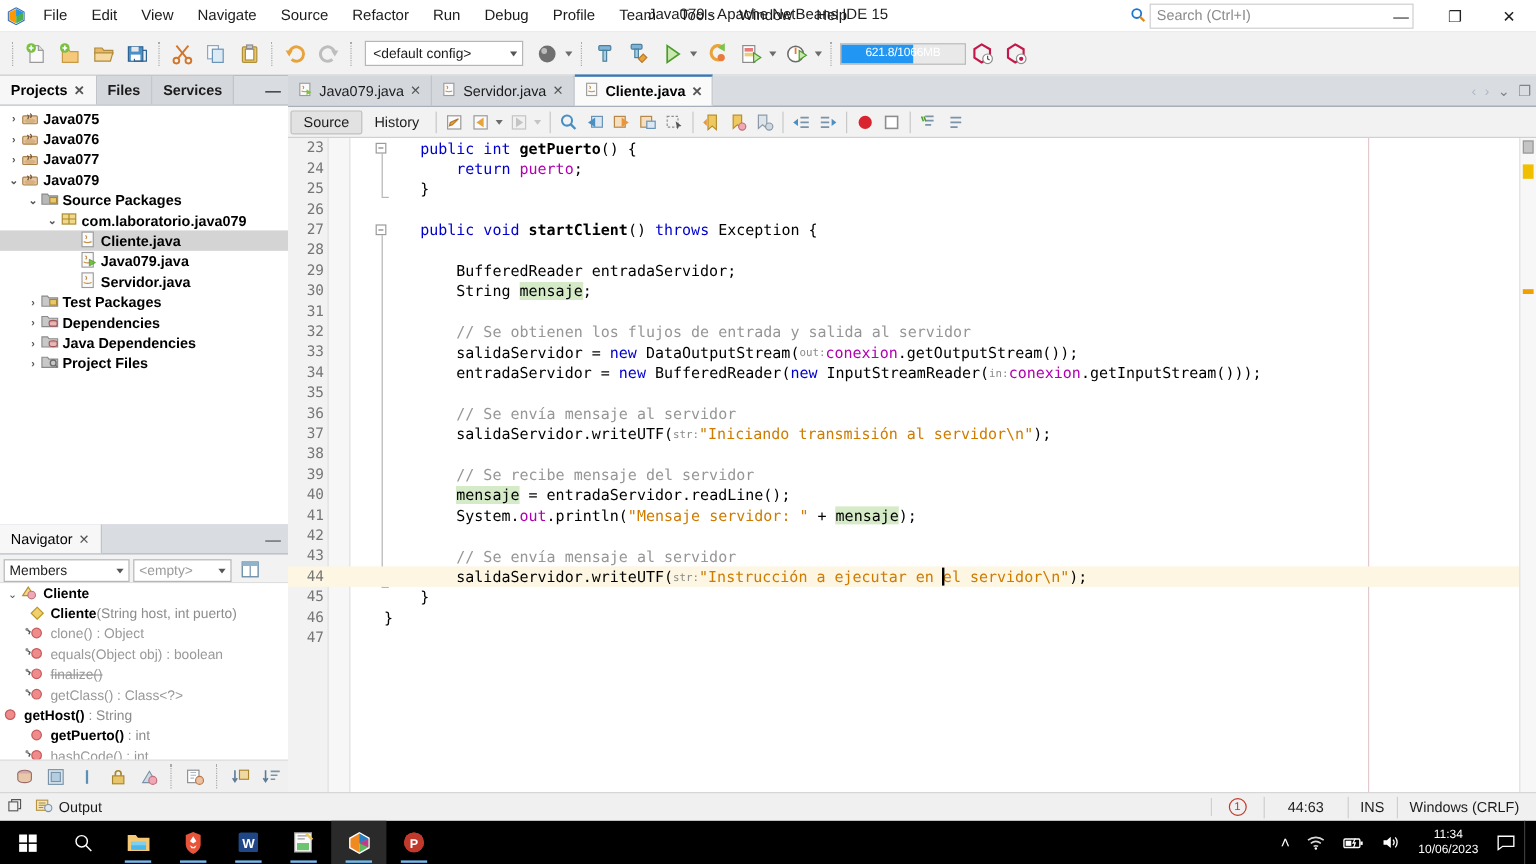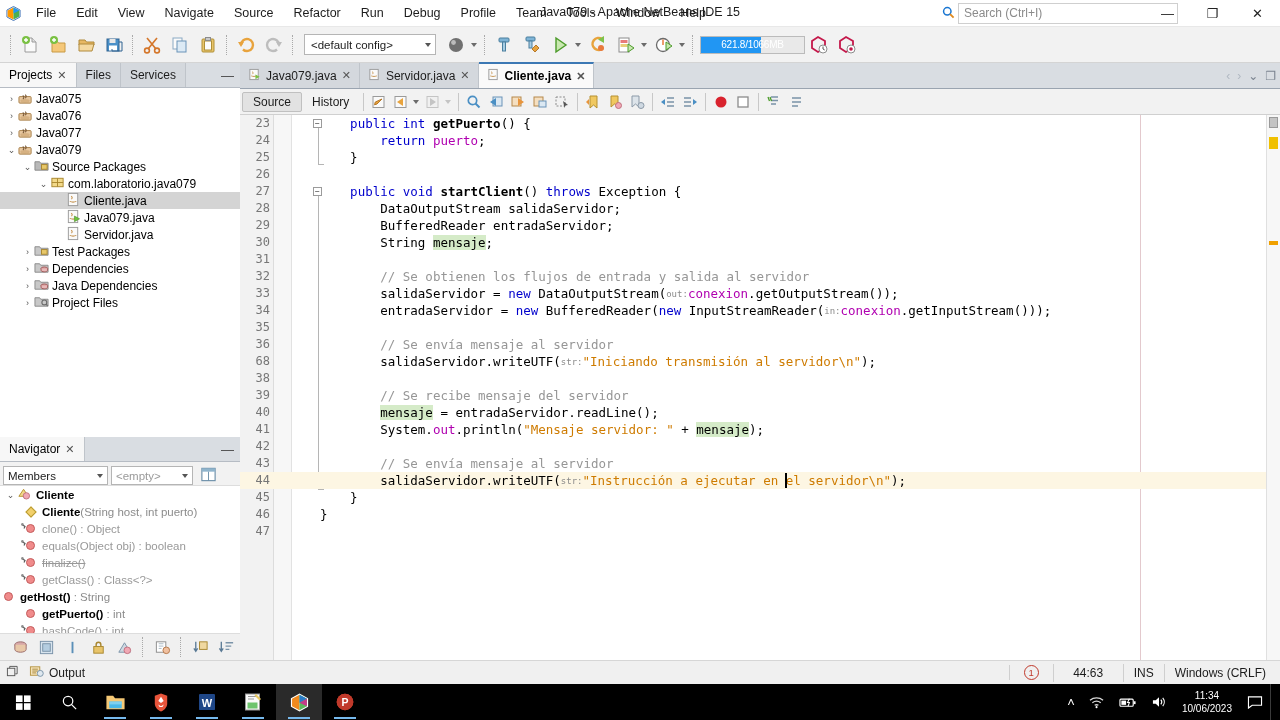--- a/index.html
+++ b/index.html
@@ -82,20 +82,21 @@
   .mem-txt {
     position: absolute; left: 0; right: 0; top: 0; bottom: 0;
     display: flex; align-items: center; justify-content: center;
     font-size: 10px; color: #fff; letter-spacing: -0.2px;
   }
 
   
   .left-dock {
     position: absolute; left: 0; top: 63px; width: 240px; bottom: 60px;
     background: #6d28d9;
+    font-weight: bold;
   }
   .panel-tabs {
     display: flex; height: 25px; background: #d9dde2; align-items: stretch;
     border-bottom: 1px solid #b6bcc4; position: relative;
   }
   .panel-tab {
     padding: 0 9px; display: flex; align-items: center; gap: 5px;
     font-size: 12px; color: #1c1c1c; background: #d4d8dd;
     border-right: 1px solid #bfc4ca;
   }
@@ -934,30 +935,30 @@
         <div class="fold-line" style="top:81px;height:293px;"></div>
         <div class="fold-end" style="top:374px;"></div>
       </div>
       <div class="margin-line"></div>
       <div class="lines" id="code-lines">
           <div class="ln"><span class="no">23</span><span class="code"><span>    </span><span class="kw">public</span><span> </span><span class="kw">int</span><span> </span><span class="mth">getPuerto</span><span>() {</span></span></div>
           <div class="ln"><span class="no">24</span><span class="code"><span>        </span><span class="kw">return</span><span> </span><span class="fld">puerto</span><span>;</span></span></div>
           <div class="ln"><span class="no">25</span><span class="code"><span>    </span><span>}</span></span></div>
           <div class="ln"><span class="no">26</span><span class="code"></span></div>
           <div class="ln"><span class="no">27</span><span class="code"><span>    </span><span class="kw">public</span><span> </span><span class="kw">void</span><span> </span><span class="mth">startClient</span><span>() </span><span class="kw">throws</span><span> Exception {</span></span></div>
-          <div class="ln"><span class="no">28</span><span class="code"><span>        </span><span>DataOutputStream salidaServidor;</span></span></div>
+          <div class="ln"><span class="no">28</span></div>
           <div class="ln"><span class="no">29</span><span class="code"><span>        </span><span>BufferedReader entradaServidor;</span></span></div>
           <div class="ln"><span class="no">30</span><span class="code"><span>        </span><span>String </span><span class="hl">mensaje</span><span>;</span></span></div>
           <div class="ln"><span class="no">31</span><span class="code"></span></div>
           <div class="ln"><span class="no">32</span><span class="code"><span>        </span><span class="cm">// Se obtienen los flujos de entrada y salida al servidor</span></span></div>
           <div class="ln"><span class="no">33</span><span class="code"><span>        </span><span>salidaServidor = </span><span class="kw">new</span><span> DataOutputStream(</span><span class="hint">out:</span><span></span><span class="fld">conexion</span><span>.getOutputStream());</span></span></div>
           <div class="ln"><span class="no">34</span><span class="code"><span>        </span><span>entradaServidor = </span><span class="kw">new</span><span> BufferedReader(</span><span class="kw">new</span><span> InputStreamReader(</span><span class="hint">in:</span><span></span><span class="fld">conexion</span><span>.getInputStream()));</span></span></div>
           <div class="ln"><span class="no">35</span><span class="code"></span></div>
           <div class="ln"><span class="no">36</span><span class="code"><span>        </span><span class="cm">// Se envía mensaje al servidor</span></span></div>
-          <div class="ln"><span class="no">68</span><span class="code"><span>        </span><span>salidaServidor.writeUTF(</span><span class="hint">str:</span><span class="str">"Iniciando transmisión al servidor\n"</span><span>);</span></span></div>
+          <div class="ln"><span class="no">37</span><span class="code"><span>        </span><span>salidaServidor.writeUTF(</span><span class="hint">str:</span><span class="str">"Iniciando transmisión al servidor\n"</span><span>);</span></span></div>
           <div class="ln"><span class="no">38</span><span class="code"></span></div>
           <div class="ln"><span class="no">39</span><span class="code"><span>        </span><span class="cm">// Se recibe mensaje del servidor</span></span></div>
           <div class="ln"><span class="no">40</span><span class="code"><span>        </span><span class="hl">mensaje</span><span> = entradaServidor.readLine();</span></span></div>
           <div class="ln"><span class="no">41</span><span class="code"><span>        </span><span>System.</span><span class="fld">out</span><span>.println(</span><span class="str">"Mensaje servidor: "</span><span> + </span><span class="hl">mensaje</span><span>);</span></span></div>
           <div class="ln"><span class="no">42</span><span class="code"></span></div>
           <div class="ln"><span class="no">43</span><span class="code"><span>        </span><span class="cm">// Se envía mensaje al servidor</span></span></div>
           <div class="ln current"><span class="no">44</span><span class="code"><span>        </span><span>salidaServidor.writeUTF(</span><span class="hint">str:</span><span class="str">"Instrucción a ejecutar en el servidor\n"</span><span>);</span></span><span class="caret" style="left: 545px;"></span></div>
           <div class="ln"><span class="no">45</span><span class="code"><span>    </span><span>}</span></span></div>
           <div class="ln"><span class="no">46</span><span class="code"><span>}</span></span></div>
           <div class="ln"><span class="no">47</span><span class="code"></span></div>

